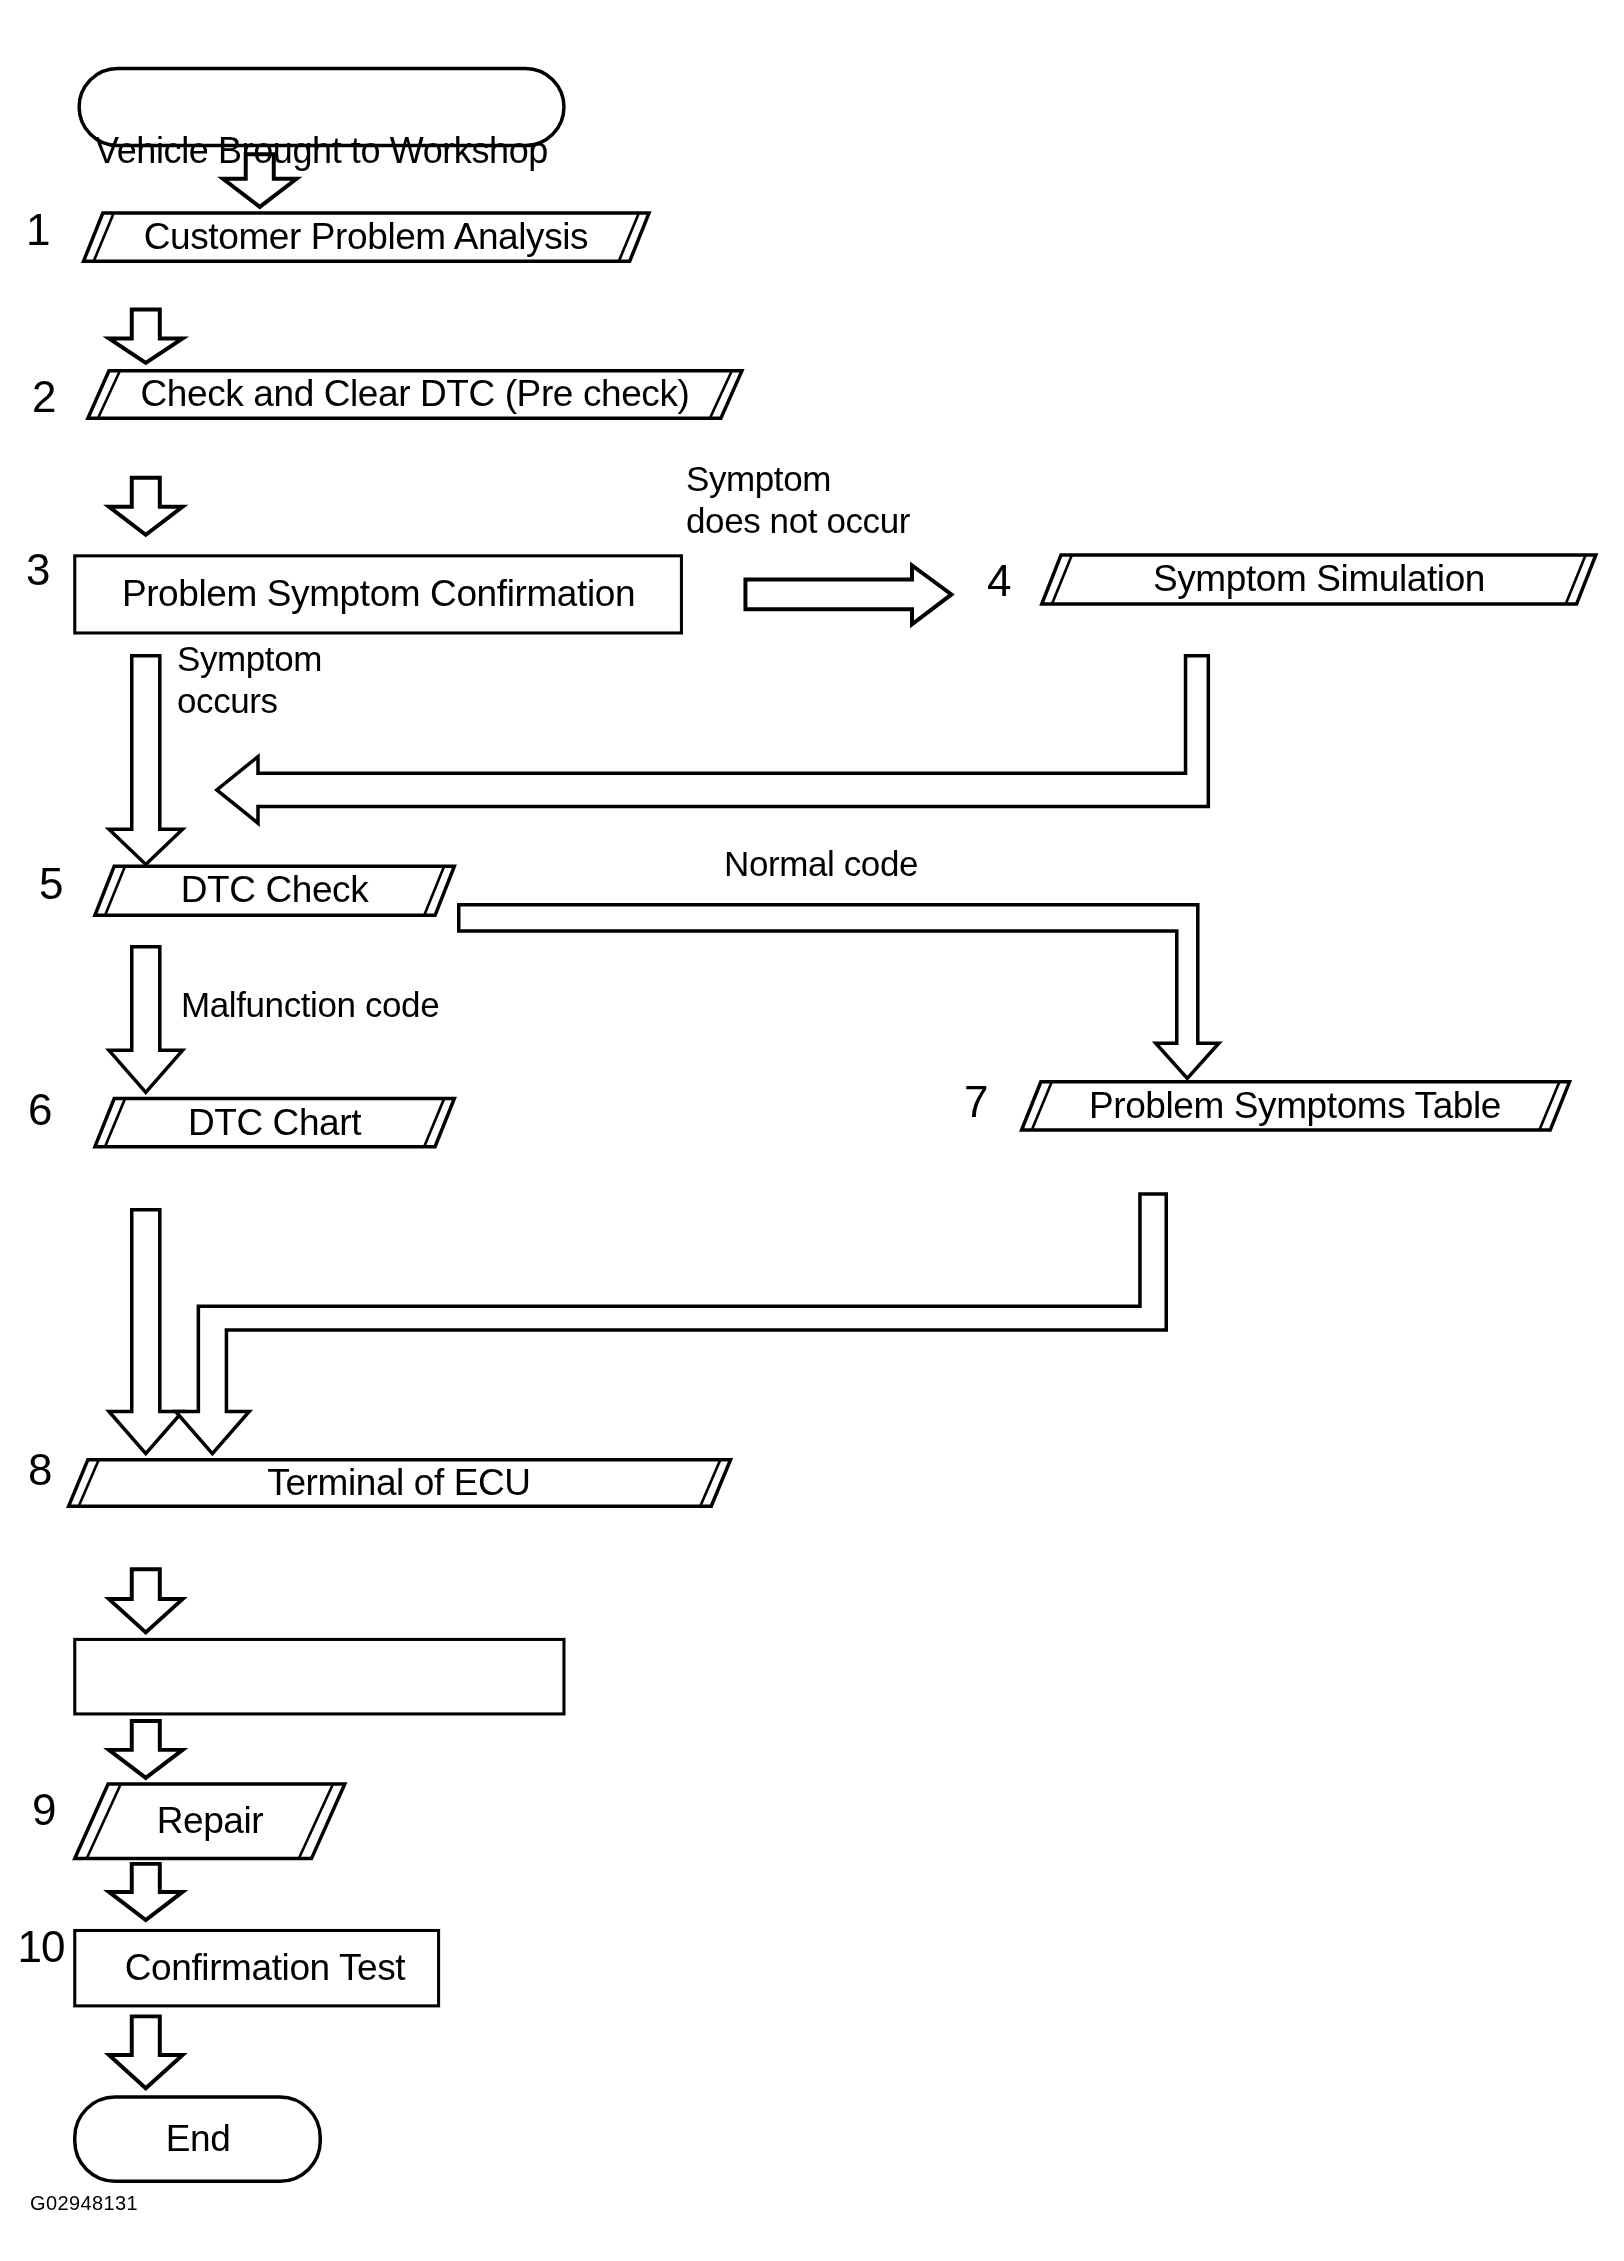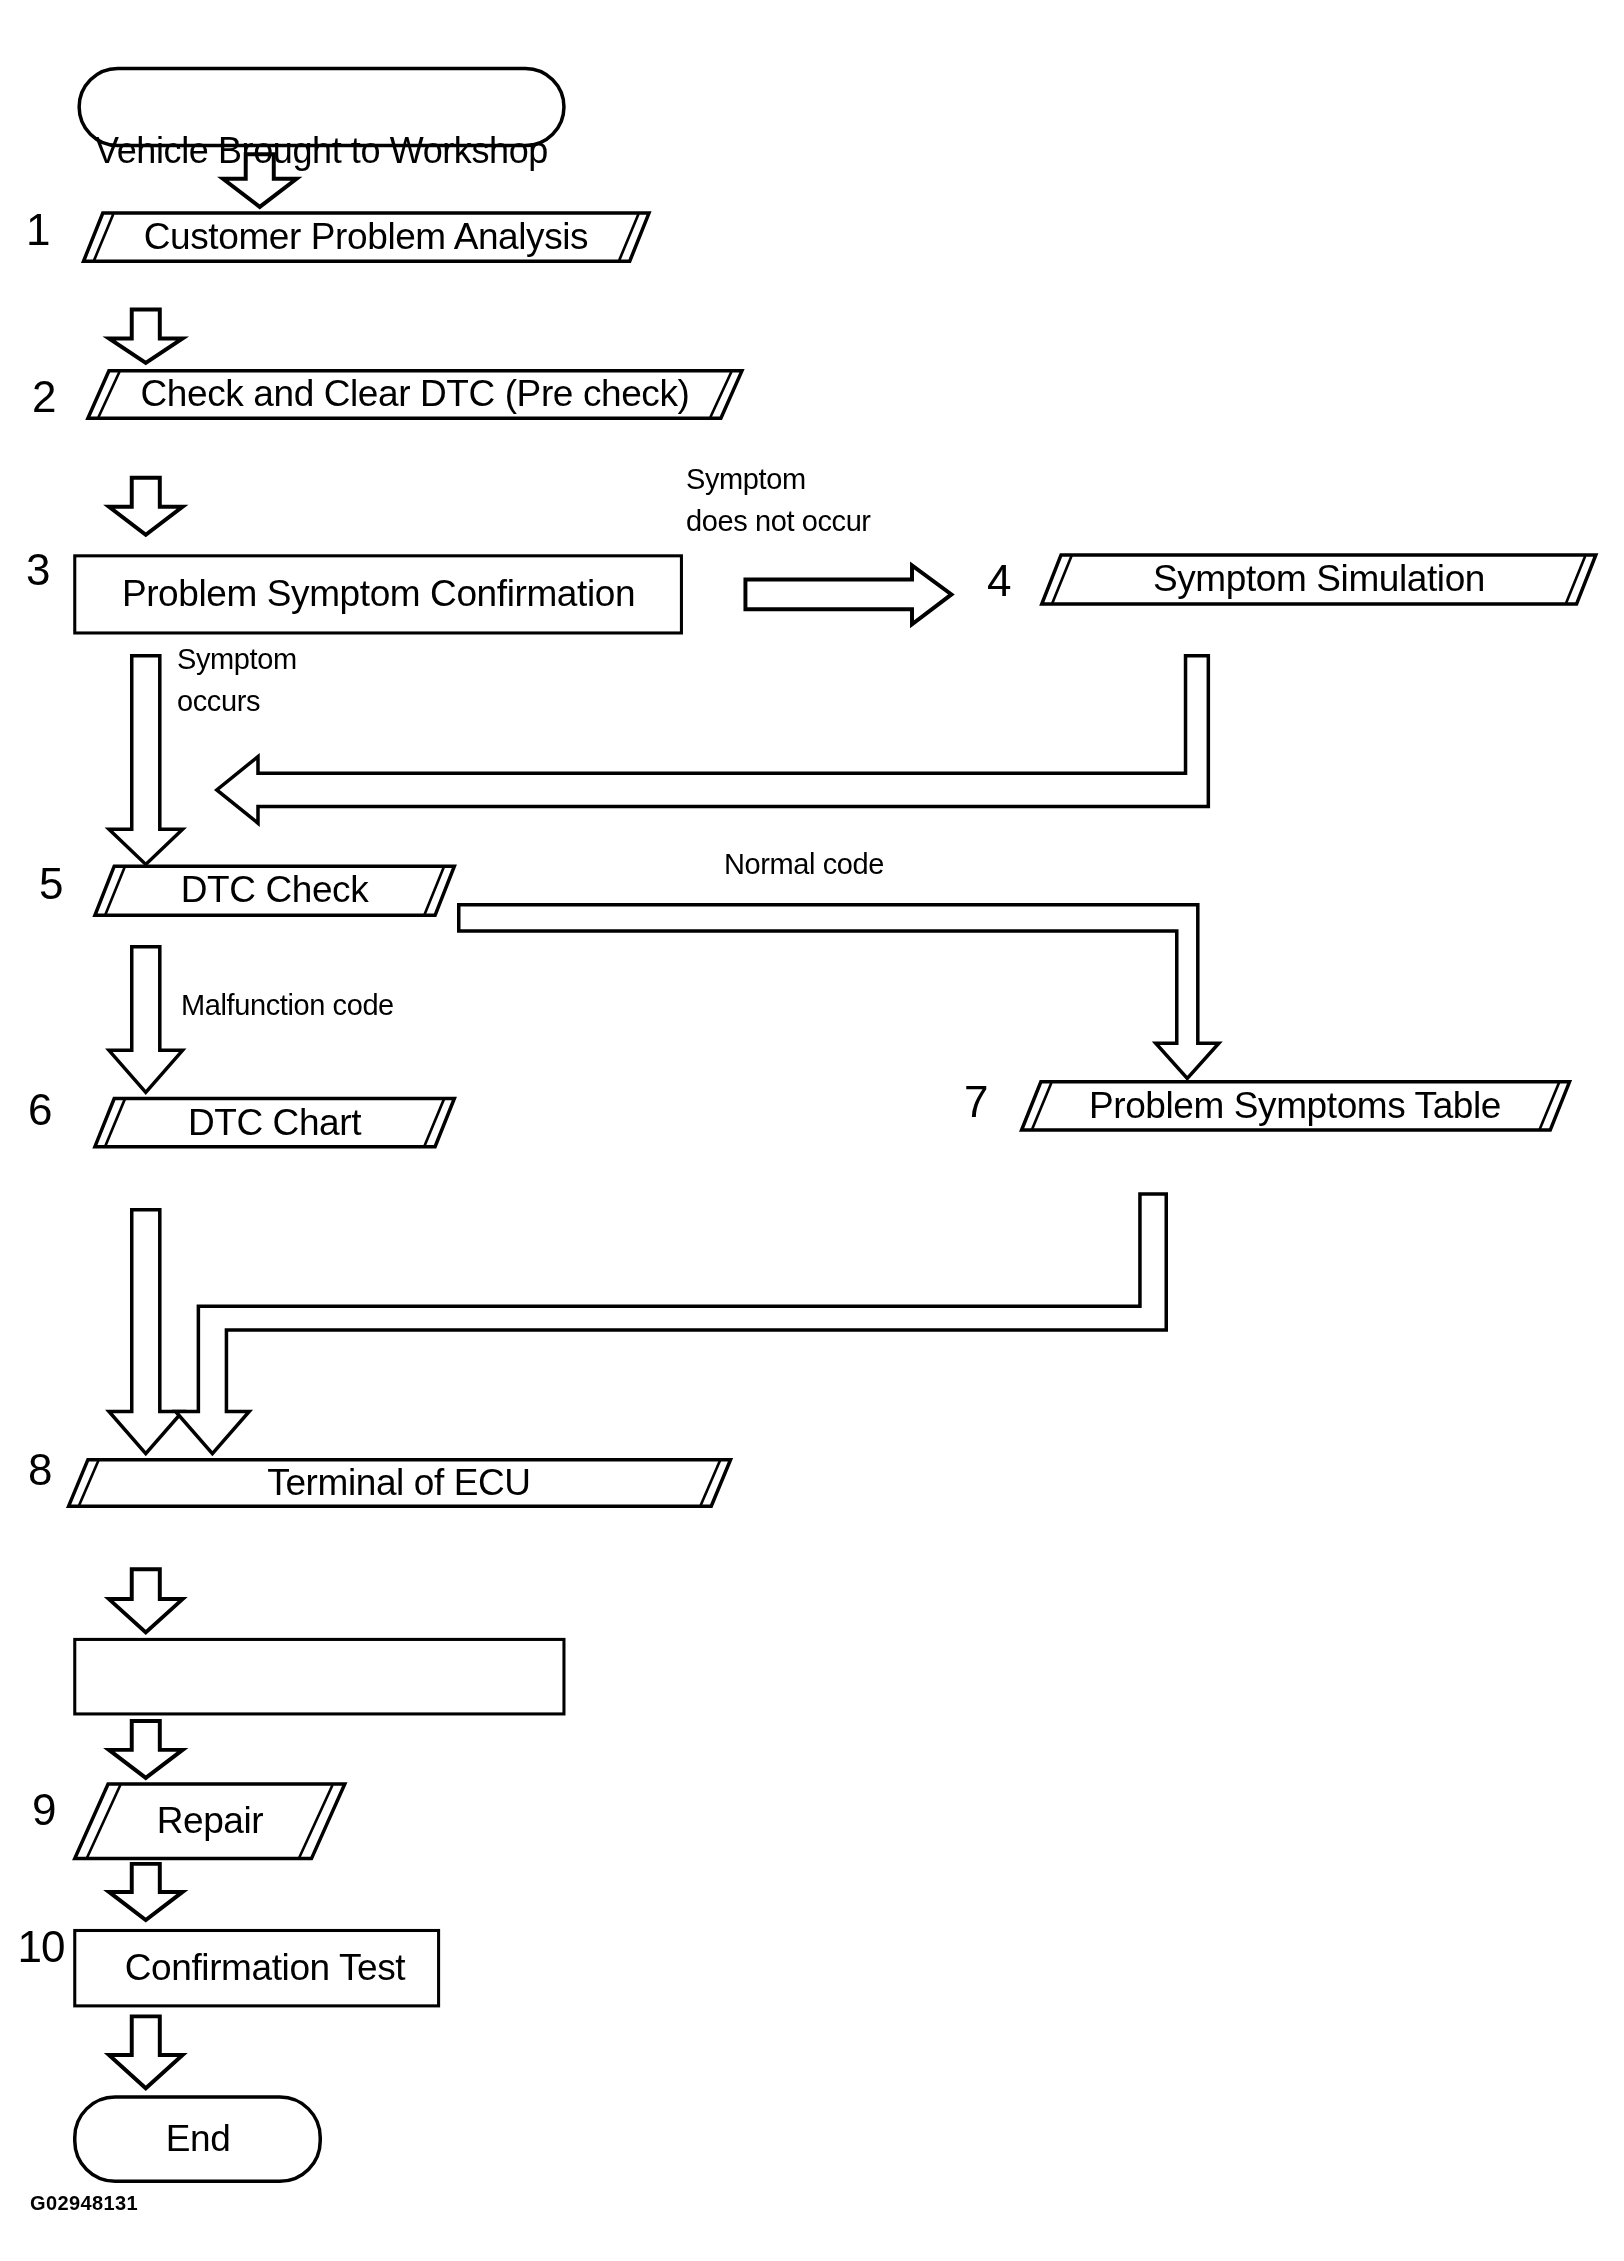--- a/index.html
+++ b/index.html
@@ -17,25 +17,25 @@
     display:flex;align-items:center;justify-content:center;
     font-size:37px;line-height:1.1;color:#000;
     letter-spacing:-0.4px;white-space:nowrap;
     pointer-events:none;
   }
   .start-text{font-size:36px;margin-top:44px;}
   .step-num{
     position:absolute;font-size:44px;color:#000;letter-spacing:-0.9px;
   }
   .edge-label{
-    position:absolute;font-size:29px;line-height:42px;color:#000;
+    position:absolute;font-size:35px;line-height:42px;color:#000;
     white-space:pre-line;letter-spacing:-0.4px;
   }
   .figure-id{
-    position:absolute;font-size:20px;font-weight:bold;color:#000;letter-spacing:0.4px;
+    position:absolute;font-size:20px;font-weight:normal;color:#000;letter-spacing:0.4px;
   }
   svg polygon, svg rect{fill:#ffffff;stroke:#000000;}
   .outline4{stroke-width:4px;}
   .outline45{stroke-width:4.5px;}
   .rectline{stroke-width:3.5px;}
   .slash{stroke:#000000;stroke-width:3px;fill:none;}
 </style>
 </head>
 <body>
 

